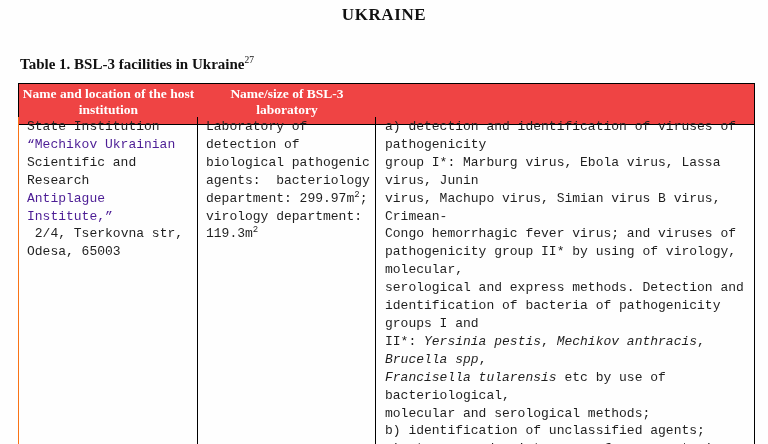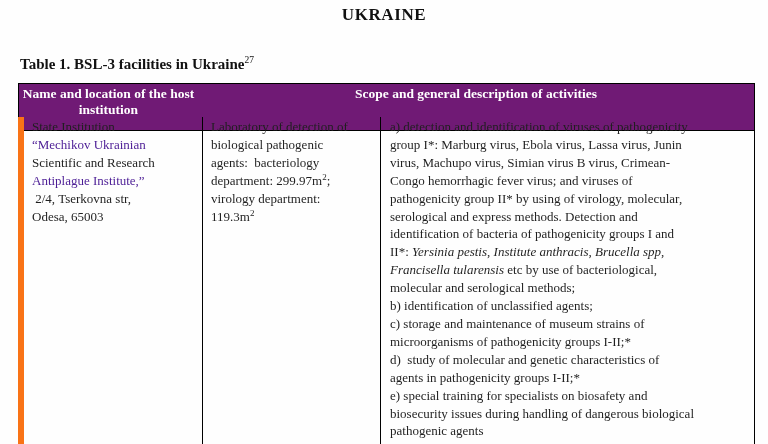--- a/index.html
+++ b/index.html
@@ -41,44 +41,45 @@
   .bsl-table {
     position: absolute;
     top: 83px;
     left: 18px;
     width: 737px;
     bottom: 0;
     overflow: hidden;
   }
   .thead {
     display: flex;
-    background: #701a75;
+    background: #ef4444;
     color: #ffffff;
-    height: 48px;
+    height: 42px;
     border: 1px solid #000000;
   }
   .thead .th {
     font-size: 13.5px;
     font-weight: bold;
     text-align: center;
     padding-top: 2px;
     line-height: 16px;
   }
   .th.c1 { width: 179px; }
   .th.c2 { width: 178px; }
   .th.c3 { width: 380px; flex: 1; }
   .tbody {
     display: flex;
     position: absolute;
     top: 34px;
     bottom: 0;
     left: 0;
     right: 0;
-    border-left: 6px solid #f97316;
+    border-left: 1px solid #f97316;
     border-right: 1px solid #000000;
+    font-family: Liberation Mono, monospace;
   }
   .tbody .td {
     font-size: 13px;
     line-height: 17.9px;
     padding: 1px 4px 0 8px;
     white-space: pre-wrap;
     overflow: hidden;
   }
   .td.c1 { width: 179px; border-right: 1px solid #000000; }
   .td.c2 { width: 178px; border-right: 1px solid #000000; }
@@ -98,21 +99,21 @@
   <div class="doc-title">UKRAINE</div>
 
   <div class="table-caption">
     <span>Table 1. BSL-3 facilities in Ukraine</span><sup>27</sup>
   </div>
 
   <div class="bsl-table">
 
     <div class="thead">
       <div class="th c1">Name and location of the host institution</div>
-      <div class="th c3">Scope and general description of activities</div>
+      <div class="th c2">Name/size of BSL-3 laboratory</div>
     </div>
 
     <div class="tbody">
       <div class="td c1"><span>State Institution
 </span><span class="muted">“Mechikov Ukrainian
 </span><span>Scientific and Research
 </span><span class="muted">Antiplague Institute,”
 </span><span> 2/4, Tserkovna str,
 Odesa, 65003</span></div>
       <div class="td c2"><span>Laboratory of detection of
@@ -121,21 +122,21 @@
 department: 299.97m</span><sup>2</sup><span>;
 virology department:
 119.3m</span><sup>2</sup></div>
       <div class="td c3"><span>a) detection and identification of viruses of pathogenicity
 group I*: Marburg virus, Ebola virus, Lassa virus, Junin
 virus, Machupo virus, Simian virus B virus, Crimean-
 Congo hemorrhagic fever virus; and viruses of
 pathogenicity group II* by using of virology, molecular,
 serological and express methods. Detection and
 identification of bacteria of pathogenicity groups I and
-II*: </span><span style="font-style: italic; text-align: center;">Yersinia pestis</span><span>, </span><span style="font-style: italic;">Institute anthracis</span><span>, </span><span style="font-style: italic;">Brucella spp</span><span>,
+II*: </span><span style="font-style: italic; text-align: center;">Yersinia pestis</span><span>, </span><span style="font-style: italic;">Mechikov anthracis</span><span>, </span><span style="font-style: italic;">Brucella spp</span><span>,
 </span><span style="font-style: italic;">Francisella tularensis</span><span> etc by use of bacteriological,
 molecular and serological methods;
 b) identification of unclassified agents;
 c) storage and maintenance of museum strains of
 microorganisms of pathogenicity groups I-II;*
 d)  study of molecular and genetic characteristics of
 agents in pathogenicity groups I-II;*
 e) special training for specialists on biosafety and
 biosecurity issues during handling of dangerous biological
 pathogenic agents</span></div>

